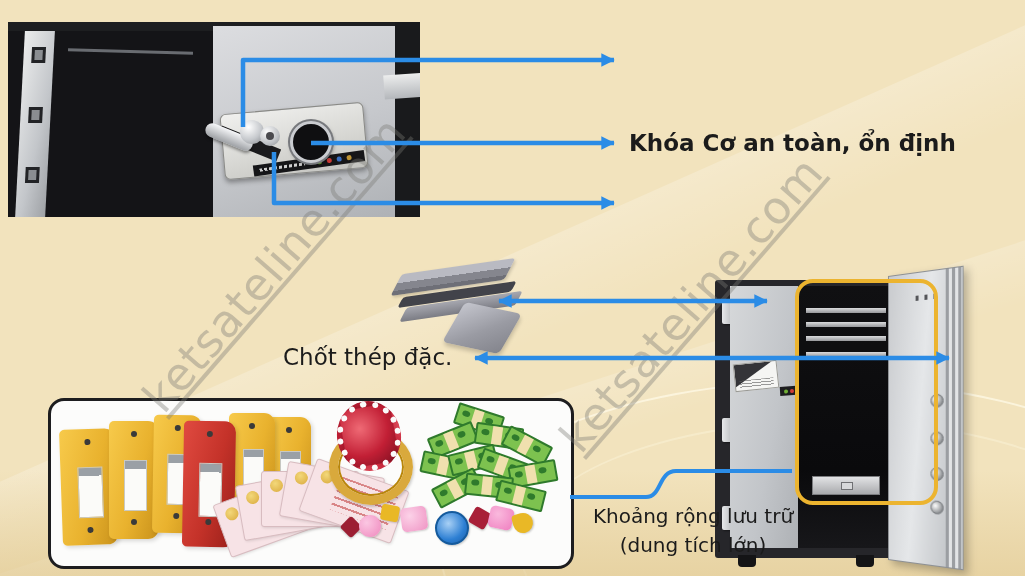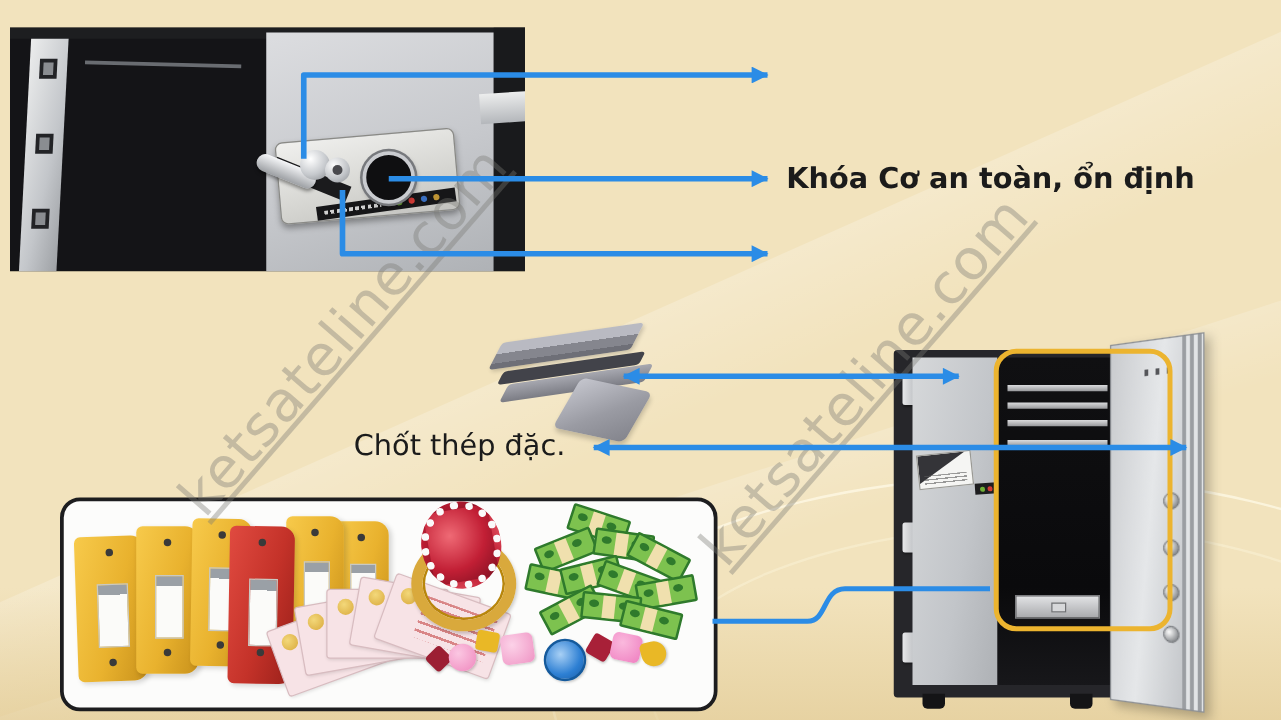--- a/index.html
+++ b/index.html
@@ -267,14 +267,18 @@
     <path d="M243,127 L243,60 L614,60" fill="none" stroke="#2b8ce6" stroke-width="4.5" stroke-linejoin="round" marker-end="url(#arr)"></path>
     <path d="M311,143 L614,143" fill="none" stroke="#2b8ce6" stroke-width="4.5" marker-end="url(#arr)"></path>
     <path d="M274,152 L274,203 L614,203" fill="none" stroke="#2b8ce6" stroke-width="4.5" stroke-linejoin="round" marker-end="url(#arr)"></path>
     <path d="M499,301 L767,301" fill="none" stroke="#2b8ce6" stroke-width="4.5" marker-start="url(#arr)" marker-end="url(#arr)"></path>
     <path d="M475,358 L949,358" fill="none" stroke="#2b8ce6" stroke-width="4.5" marker-start="url(#arr)" marker-end="url(#arr)"></path>
     <path d="M570,497 L646,497 C662,497 658,471 676,471 L792,471" fill="none" stroke="#2b8ce6" stroke-width="4"></path>
   </svg>
 
   <div class="lbl lb2">Khóa Cơ an toàn, ổn định</div>
   <div class="lbl lb4">Chốt thép đặc.</div>
+  <div class="lbl lb5">
+    <div>Khoảng rộng lưu trữ</div>
+    <div>(dung tích lớn)</div>
+  </div>
 
 </div>
 
 </body></html>

